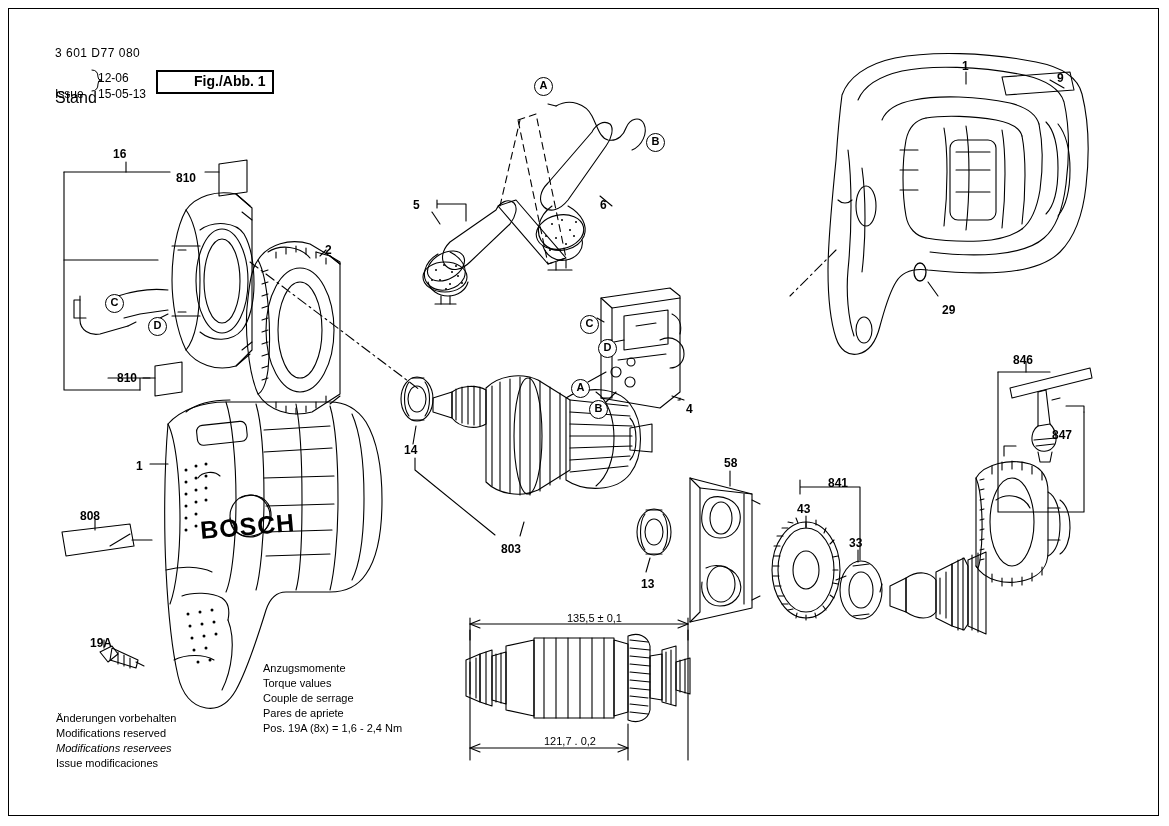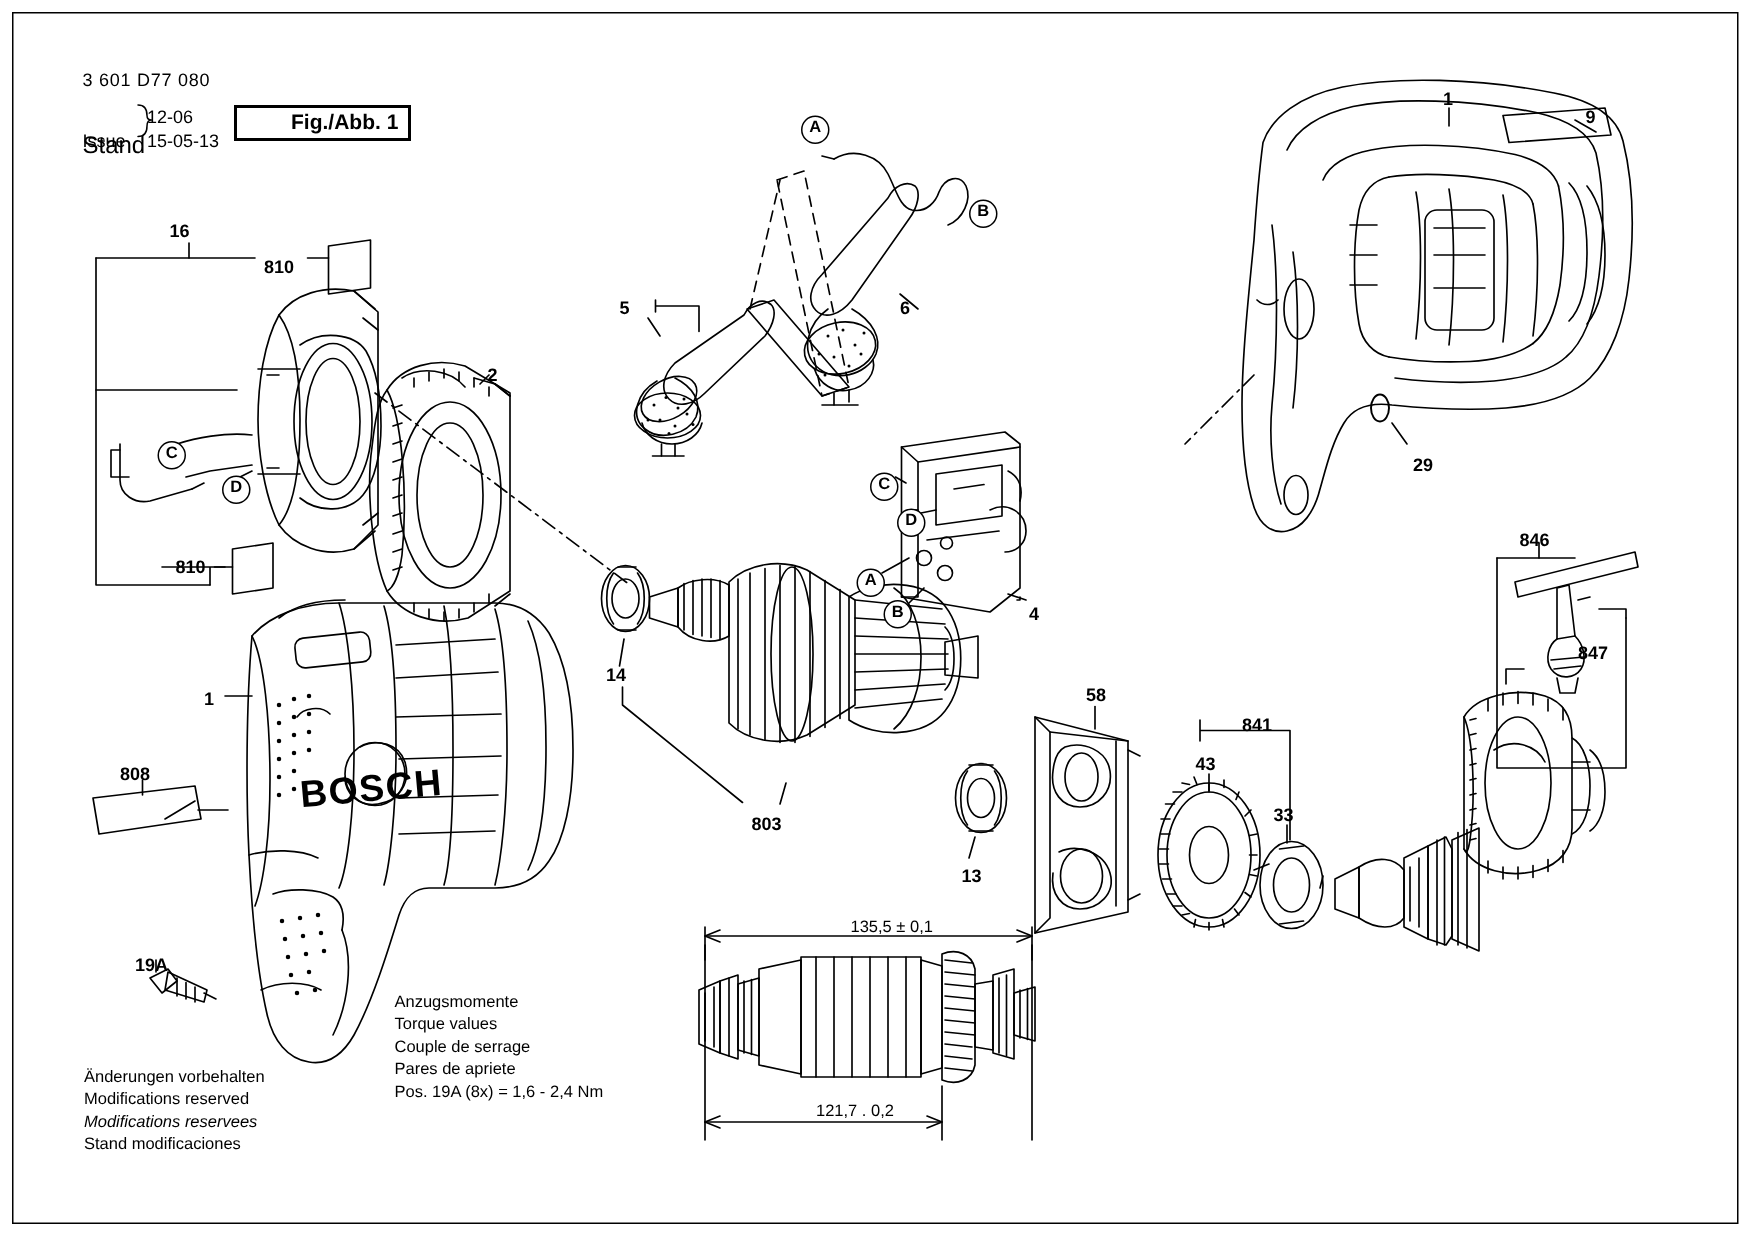--- a/index.html
+++ b/index.html
@@ -93,21 +93,21 @@
 
   <div class="txt" style="left:263px; top:662px;">Anzugsmomente</div>
   <div class="txt" style="left:263px; top:677px;">Torque values</div>
   <div class="txt" style="left:263px; top:692px;">Couple de serrage</div>
   <div class="txt" style="left:263px; top:707px;">Pares de apriete</div>
   <div class="txt" style="left:263px; top:722px;">Pos. 19A (8x)  =  1,6  -  2,4 Nm</div>
 
   <div class="txt" style="left:56px; top:712px;">Änderungen vorbehalten</div>
   <div class="txt" style="left:56px; top:727px;">Modifications reserved</div>
   <div class="txt" style="left:56px; top:742px;font-style:italic;">Modifications reservees</div>
-  <div class="txt" style="left:56px; top:757px;">Stand modificaciones</div>
+  <div class="txt" style="left:56px; top:757px;">Issue modificaciones</div>
 
   <div class="txt" style="left:543px; top:612px; font-size:11px;margin-left:24px;">135,5 ± 0,1</div>
   <div class="txt" style="left:544px; top:735px; font-size:11px;">121,7 . 0,2</div>
 
   <svg class="overlay" viewBox="0 0 1169 826">
     <g fill="none" stroke="#000" stroke-width="1" stroke-linejoin="round" stroke-linecap="round">
 
       <path d="M92,70 Q98,70 98,77 Q98,80 101,80 Q98,80 98,84 Q98,91 92,91" stroke-width="1"></path>
 
       <g stroke-width="1.1">

